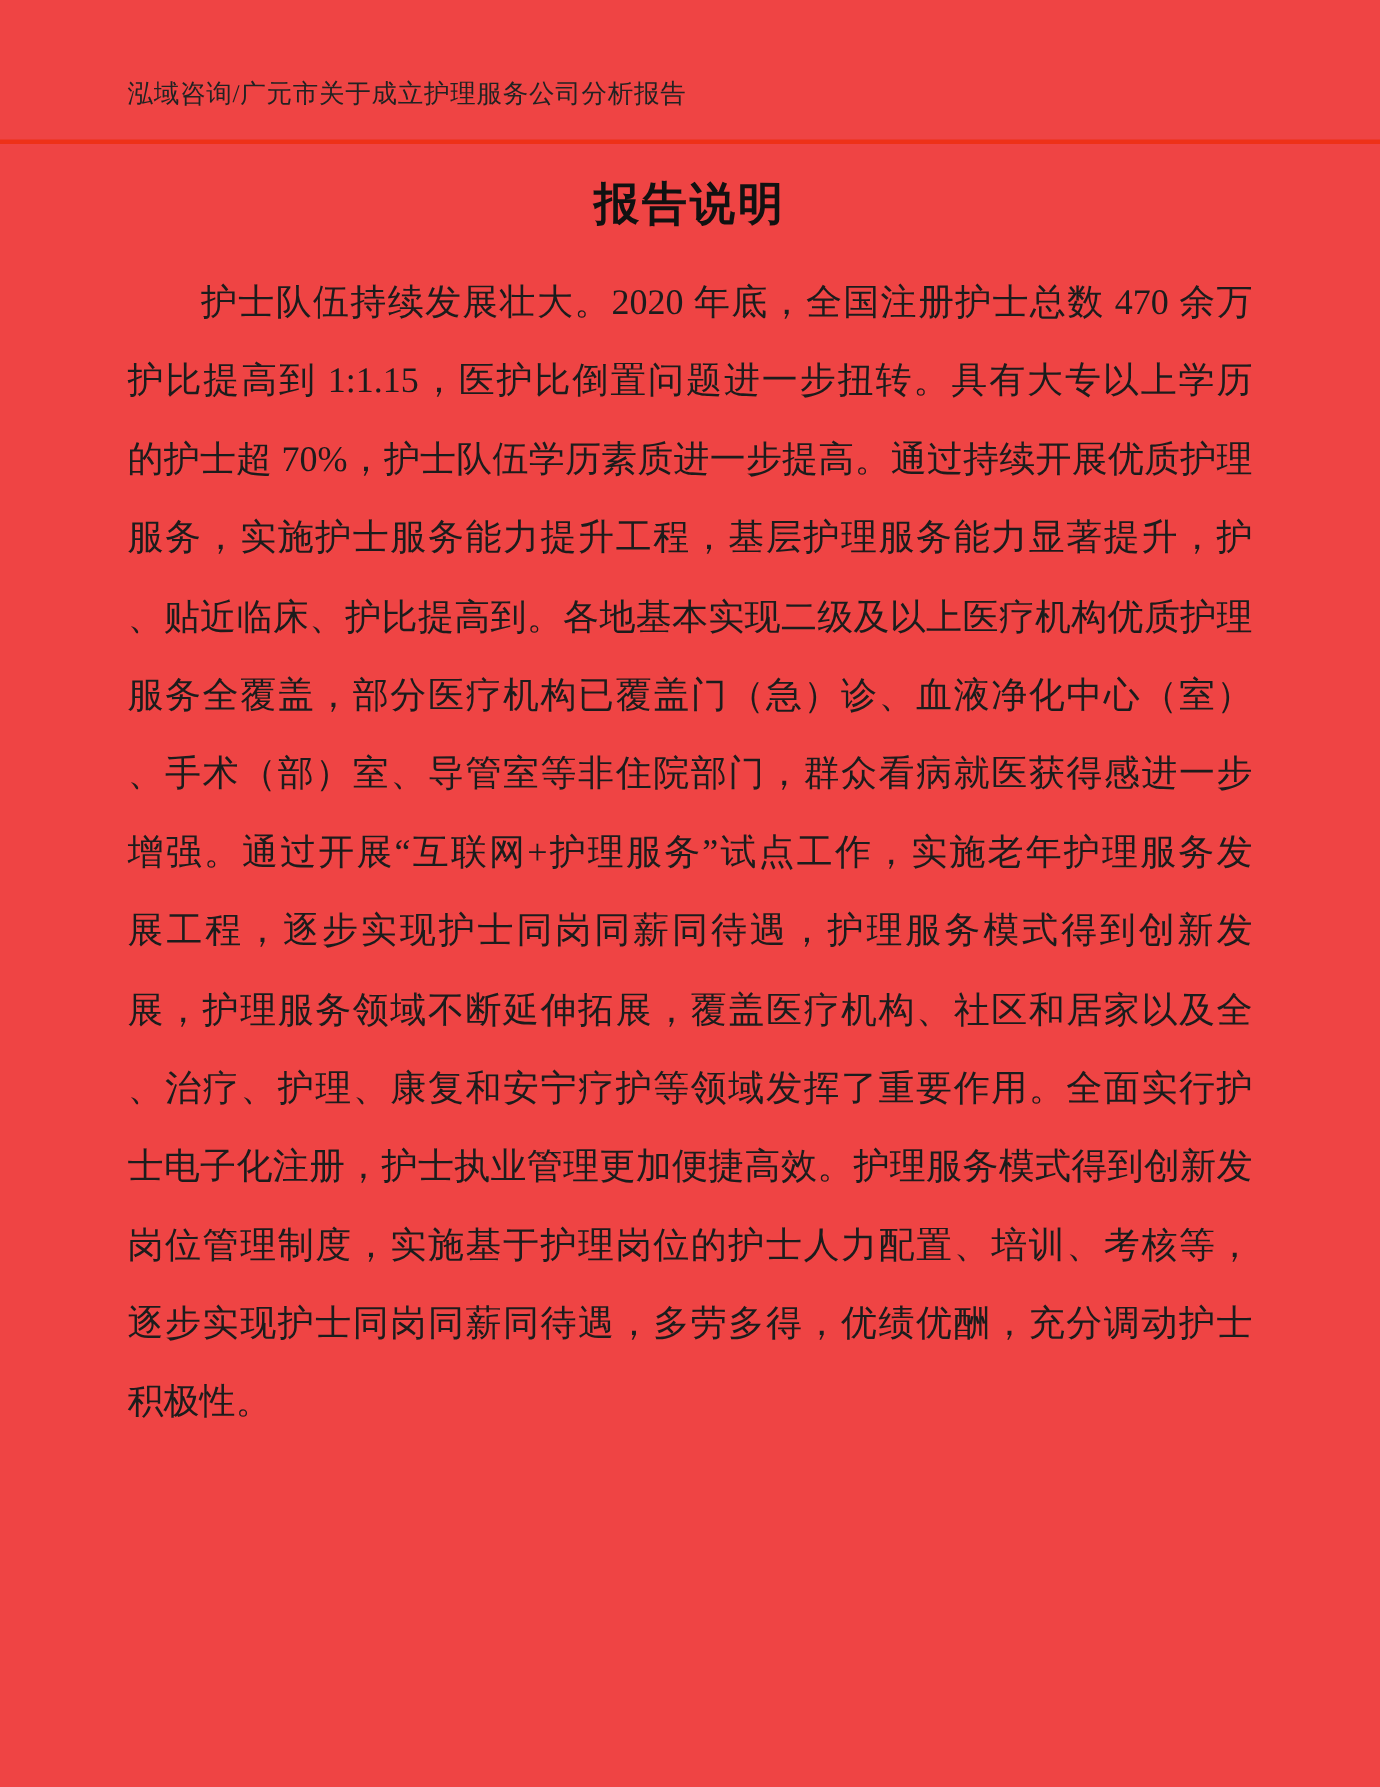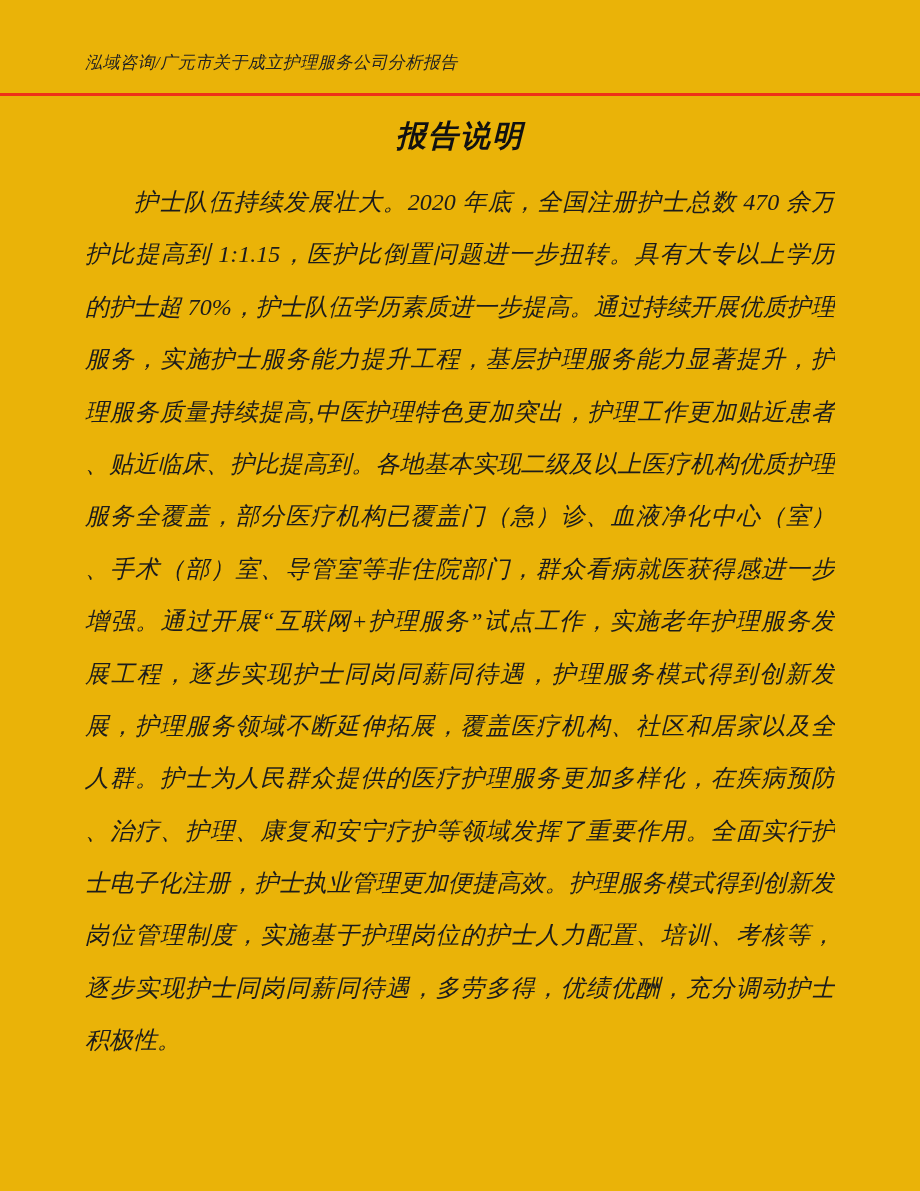--- a/index.html
+++ b/index.html
@@ -4,25 +4,24 @@
 <style>
   html, body {
     margin: 0;
     padding: 0;
     background: #ffffff;
   }
   .page {
     position: relative;
     width: 920px;
     height: 1191px;
-    background: #eab308;
+    background: #ef4444;
     overflow: hidden;
     font-family: "Liberation Serif", "DejaVu Serif", serif;
     color: #1c1c1c;
-    font-style: italic;
   }
   .doc-header {
     position: absolute;
     left: 85px;
     top: 51px;
     font-size: 17px;
     letter-spacing: 0.5px;
     color: #222222;
     white-space: nowrap;
   }
@@ -75,27 +74,25 @@
 
   <div class="header-rule" style="background: rgb(238, 49, 24);"></div>
 
   <div class="doc-title">报告说明</div>
 
   <div class="doc-body">
       <div class="line first">护士队伍持续发展壮大。2020 年底，全国注册护士总数 470 余万</div>
       <div class="line">护比提高到 1:1.15，医护比倒置问题进一步扭转。具有大专以上学历</div>
       <div class="line">的护士超 70%，护士队伍学历素质进一步提高。通过持续开展优质护理</div>
       <div class="line">服务，实施护士服务能力提升工程，基层护理服务能力显著提升，护</div>
-      <div class="line">理服务质量持续提高,中医护理特色更加突出，护理工作更加贴近患者</div>
       <div class="line">、贴近临床、护比提高到。各地基本实现二级及以上医疗机构优质护理</div>
       <div class="line">服务全覆盖，部分医疗机构已覆盖门（急）诊、血液净化中心（室）</div>
       <div class="line">、手术（部）室、导管室等非住院部门，群众看病就医获得感进一步</div>
       <div class="line">增强。通过开展“互联网+护理服务”试点工作，实施老年护理服务发</div>
       <div class="line">展工程，逐步实现护士同岗同薪同待遇，护理服务模式得到创新发</div>
       <div class="line">展，护理服务领域不断延伸拓展，覆盖医疗机构、社区和居家以及全</div>
-      <div class="line">人群。护士为人民群众提供的医疗护理服务更加多样化，在疾病预防</div>
       <div class="line">、治疗、护理、康复和安宁疗护等领域发挥了重要作用。全面实行护</div>
       <div class="line">士电子化注册，护士执业管理更加便捷高效。护理服务模式得到创新发</div>
       <div class="line">岗位管理制度，实施基于护理岗位的护士人力配置、培训、考核等，</div>
       <div class="line">逐步实现护士同岗同薪同待遇，多劳多得，优绩优酬，充分调动护士</div>
       <div class="line last">积极性。</div>
     </div>
 </div>
 
 </body></html>

